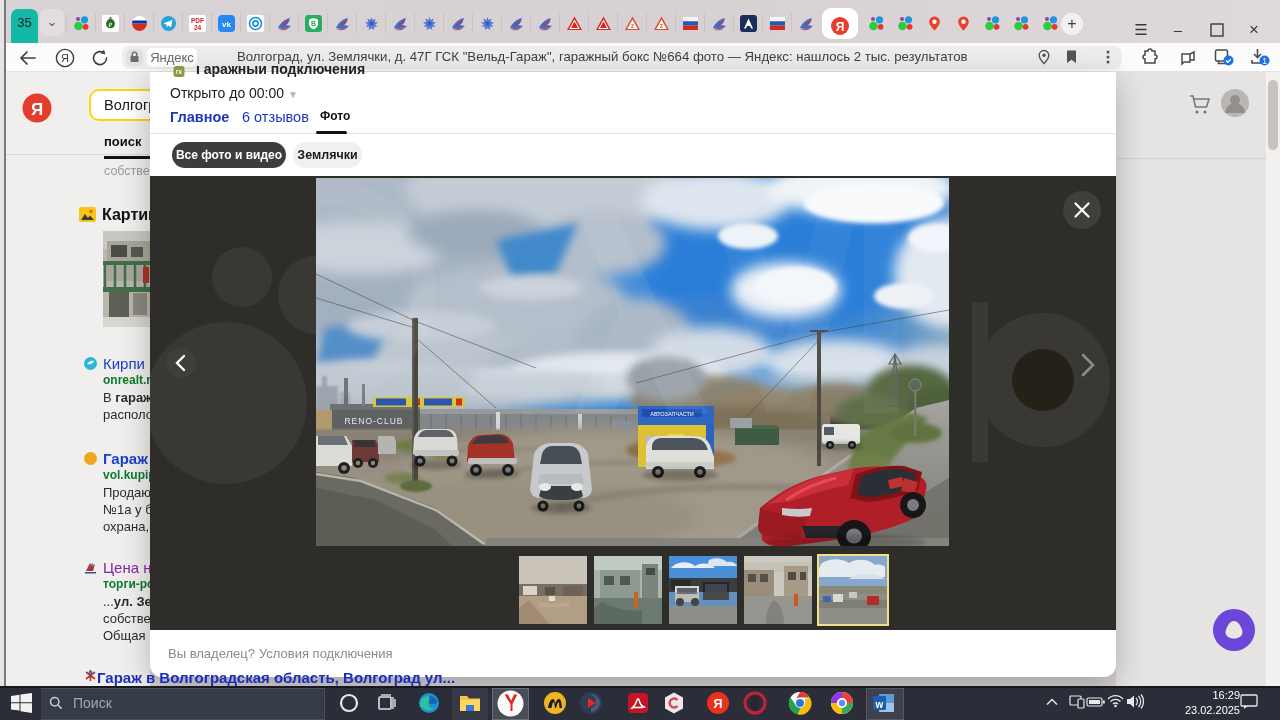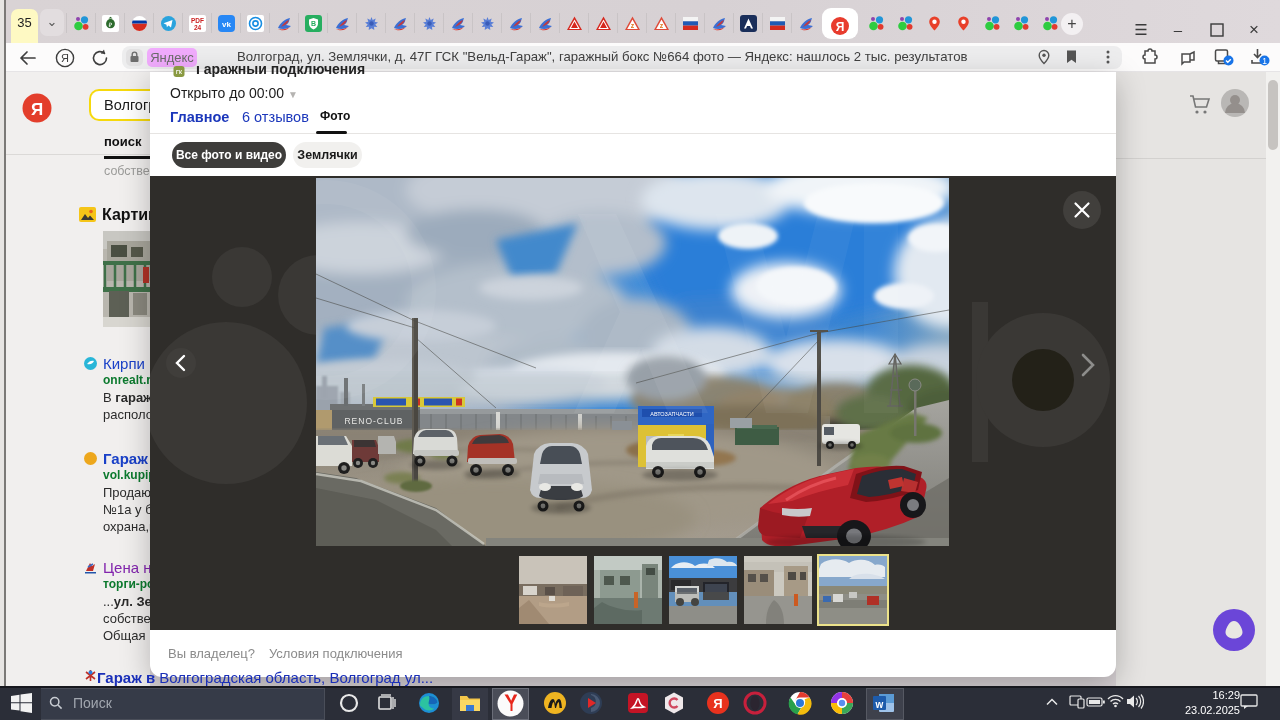--- a/index.html
+++ b/index.html
@@ -3,30 +3,30 @@
 <style>
 *{margin:0;padding:0;box-sizing:border-box}
 html,body{width:1280px;height:720px;overflow:hidden}
 body{font-family:"Liberation Sans",sans-serif;position:relative;background:#d7d1d4}
 .abs{position:absolute;white-space:nowrap}
 .layer{position:absolute;left:0;top:0;width:1280px;height:720px;pointer-events:none}
 
 #deskstrip{left:0;top:0;width:4px;height:686px;background:#e7e5e3}
 #deskline{left:4px;top:0;width:2px;height:686px;background:#7b7977}
 #tabbar{left:6px;top:0;width:1274px;height:43px;background:linear-gradient(90deg,#d9d3d5 0%,#d7d1d4 55%,#dfd9dc 100%)}
-#tabcount{left:11px;top:9px;width:27px;height:41px;background:#fef9c3;border-radius:7px;font-size:13px;color:#222;text-align:center;line-height:27px}
+#tabcount{left:11px;top:9px;width:27px;height:41px;background:#14b8a6;border-radius:7px;font-size:13px;color:#222;text-align:center;line-height:27px}
 #tabchev{left:40px;top:9px;width:24px;height:27px;background:#e2dddf;border-radius:7px;color:#555;text-align:center;line-height:25px;font-size:13px}
 #activetab{left:822px;top:8px;width:36px;height:31px;background:#fff;border-radius:9px}
 #plustab{left:1061px;top:13px;width:22px;height:22px;background:#f3f0f2;border-radius:50%;color:#444;font-size:16px;line-height:21px;text-align:center}
 .winbtn{top:20px;width:20px;height:20px;color:#3a3a3a;font-size:15px;text-align:center;line-height:20px}
 
 #addrbar{left:6px;top:43px;width:1274px;height:29px;background:#fcfbfb;border-bottom:1px solid #e6e4e6}
 #omni{left:122px;top:46px;width:1000px;height:23px;background:#ededee;border-radius:8px}
 #lockchip{left:126px;top:49px;width:17px;height:17px;background:#e2e1e2;border-radius:5px}
-#yachip{left:147px;top:48px;width:50px;height:19px;background:#f0abfc;border-radius:5px;color:#6b6b6b;font-size:13px;text-align:center;line-height:19px}
+#yachip{left:147px;top:48px;width:50px;height:19px;background:#ffffff;border-radius:5px;color:#6b6b6b;font-size:13px;text-align:center;line-height:19px}
 #title{left:237px;top:49px;font-size:13.2px;color:#404040}
 
 #leftcol{left:6px;top:72px;width:144px;height:614px;background:#f1efee}
 #rightcol{left:1116px;top:72px;width:150px;height:614px;background:#e6e4e2}
 #rcsep{left:1116px;top:158px;width:150px;height:1px;background:#d3d1cf}
 #scrolltrack{left:1266px;top:72px;width:14px;height:614px;background:#f2f1ef}
 #scrollthumb{left:1268px;top:80px;width:10px;height:70px;background:#c6c3c0;border-radius:5px}
 
 #modal{left:150px;top:72px;width:966px;height:605px;background:#fff;border-radius:0 0 12px 12px;box-shadow:0 8px 30px rgba(0,0,0,.25)}
 #viewer{left:150px;top:176px;width:966px;height:454px;background:#2f2d2a;overflow:hidden}
@@ -366,21 +366,21 @@
       <div class="abs" style="left:97px;top:487px;font-size:15px;color:#8224ad">Цена н</div>
       <div class="abs" style="left:97px;top:505px;font-size:12px;font-weight:bold;color:#0c7a2e">торги-ро</div>
       <div class="abs" style="left:97px;top:522px;font-size:13px;color:#2b2b2b">...<b>ул. Зем</b></div>
       <div class="abs" style="left:97px;top:539px;font-size:13px;color:#2b2b2b">собствен</div>
       <div class="abs" style="left:97px;top:556px;font-size:13px;color:#2b2b2b">Общая п</div>
       <svg class="abs" style="left:78px;top:597px" width="13" height="13" viewBox="0 0 13 13">
         <path d="M6.5 1v11M2 3l9 7M11 3l-9 7" stroke="#c03028" stroke-width="1.6"></path>
         <circle cx="6.5" cy="3.5" r="2" fill="#2a7de0"></circle>
       </svg>
     </div>
-    <div class="abs" style="left:97px;top:669px;font-size:15px;font-weight:bold;color:#1a2fb8;z-index:3;width:420px;overflow:hidden;white-space:nowrap">Гараж в <span style="font-weight:normal">Волгоградская область, Волгоград ул...</span></div>
+    <div class="abs" style="left:97px;top:669px;font-size:15px;font-weight:bold;color:#1a2fb8;z-index:3;width:420px;overflow:hidden;white-space:nowrap">Гараж в <span style="font-weight:bold">Волгоградская область, Волгоград ул...</span></div>
   </div>
 <div class="layer" id="rightcontent">
     <svg class="abs" style="left:1188px;top:94px" width="24" height="22" viewBox="0 0 24 22">
       <path d="M2 2h3l2.5 11h11l2.5-8H6" fill="none" stroke="#777" stroke-width="1.6"></path>
       <circle cx="9" cy="18" r="1.6" fill="#777"></circle>
       <circle cx="17" cy="18" r="1.6" fill="#777"></circle>
     </svg>
     <svg class="abs" style="left:1221px;top:89px" width="28" height="28">
       <circle cx="14" cy="14" r="14" fill="#b9b7b5"></circle>
       <circle cx="14" cy="11" r="5" fill="#948f8c"></circle>
@@ -751,21 +751,21 @@
       <path d="M34 20c10-4 24-2 32 3H30z" fill="#d8e0ea"></path>
       <rect y="30" width="68" height="8" fill="#8a8878"></rect>
       <path d="M0 38h68v30H0z" fill="#8e8e86"></path>
       <path d="M0 44h68v8H0z" fill="#7e7e76"></path>
       <rect x="14" y="38" width="10" height="8" fill="#d8d8d4"></rect>
       <rect x="30" y="36" width="8" height="6" fill="#c8c8c4"></rect>
       <rect x="48" y="40" width="12" height="9" fill="#b03026"></rect>
       <rect x="4" y="40" width="8" height="6" fill="#3a6ab0"></rect>
     </svg>
   </div>
-<div class="abs" id="mfoot"><span>Вы владелец?</span><span style="margin-left:14px">Условия подключения</span></div>
+<div class="abs" id="mfoot"><span>Вы владелец?</span><span style="margin-left:4px">Условия подключения</span></div>
 
 <div class="abs" id="taskbar"></div>
 <div class="abs" id="tsearch"></div>
 <svg class="abs" style="left:49px;top:696px" width="14" height="14" viewBox="0 0 14 14">
     <circle cx="5.7" cy="5.7" r="4.2" fill="none" stroke="#c8ccd2" stroke-width="1.5"></circle>
     <path d="M9 9l3.6 3.6" stroke="#c8ccd2" stroke-width="1.5"></path>
   </svg>
 <div class="abs" id="tsearchtxt">Поиск</div>
 <div class="layer" id="taskicons">
     <svg class="abs" style="left:11px;top:693px" width="21" height="20" viewBox="0 0 21 20">

